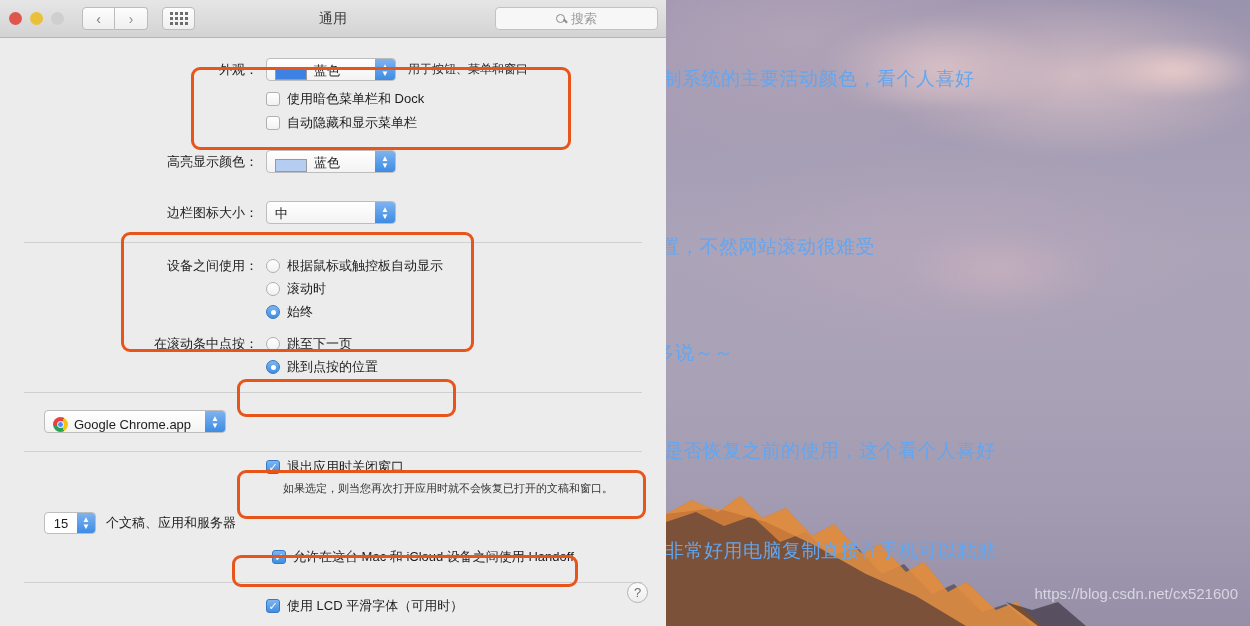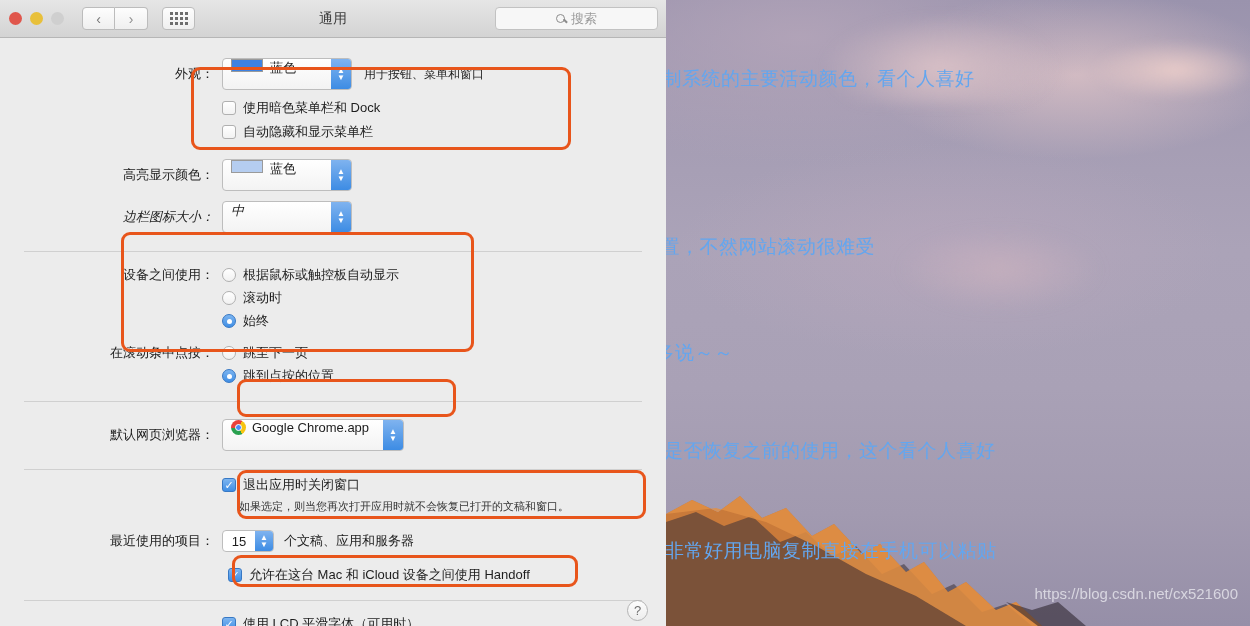--- a/index.html
+++ b/index.html
@@ -95,31 +95,31 @@
     position: relative;
   }
   #search-field .mag::after {
     content:''; position: absolute; width: 5px; height: 1.6px; background: #8c8c8c;
     transform: rotate(45deg); right: -4px; bottom: 0px;
   }
   #search-field .ph { font-size: 13px; color: #9a9a9a; }
 
   #pane { position: relative; padding: 0; }
 
-  .row { display: flex; align-items: center; }
+  .row { display: flex; align-items: center; padding-left: 44px; }
   .lbl {
     text-align: right; font-size: 13px; color: #1d1d1d;
     width: 222px; flex: 0 0 222px; padding-right: 8px;
   }
   .ctrl { display: flex; align-items: center; }
 
   
   .popup {
-    position: relative; height: 32px; background: linear-gradient(180deg,#ffffff,#f3f3f3);
-    border: 1px solid #bdbdbd; border-radius: 4px; display: flex; align-items: flex-start;
+    position: relative; height: 23px; background: linear-gradient(180deg,#ffffff,#f3f3f3);
+    border: 1px solid #bdbdbd; border-radius: 4px; display: flex; align-items: flex-end;
     padding-left: 8px; font-size: 13px; color: #1c1c1c;
   }
   .popup .arrows {
     position: absolute; right: 0; top: 0; bottom: 0; width: 20px;
     background: linear-gradient(180deg,#7fb3ef,#3d8ce4); border-radius: 0 3px 3px 0;
     display: flex; flex-direction: column; align-items: center; justify-content: center;
     color: #fff; font-size: 8px; line-height: 7px;
   }
   .swatch { width: 32px; height: 13px; border: 1px solid #9a9a9a; margin-right: 7px; }
 
@@ -284,21 +284,21 @@
         <div class="popup" style="width:130px;">
           <span class="swatch" style="background:#b5cdf0;"></span>
           <span>蓝色</span>
           <span class="arrows">
             <span>▲</span>
               <span>▼</span>
           </span>
         </div>
       </div>
 
-      <div class="row" style="margin-top:10px;font-style:italic;">
+      <div class="row" style="margin-top:28px;">
         <div class="lbl">边栏图标大小：</div>
         <div class="popup" style="width:130px;">
           <span>中</span>
           <span class="arrows">
             <span>▲</span>
               <span>▼</span>
           </span>
         </div>
       </div>
 
@@ -337,21 +337,20 @@
         <div class="lbl"></div>
         <label class="opt">
           <span class="radio on"></span>
           <span>跳到点按的位置</span>
         </label>
       </div>
 
       <div class="sep" style="margin-top:16px;"></div>
 
       <div class="row" style="margin-top:17px;">
-        <div class="lbl">默认网页浏览器：</div>
         <div class="popup" style="width:182px;">
           <span class="chrome-ico"></span>
           <span>Google Chrome.app</span>
           <span class="arrows">
             <span>▲</span>
               <span>▼</span>
           </span>
         </div>
       </div>
 
@@ -365,21 +364,20 @@
           <span>退出应用时关闭窗口</span>
         </label>
       </div>
 
       <div class="row" style="margin-top:5px;">
         <div class="lbl"></div>
         <span class="hint" style="margin-left:17px;">如果选定，则当您再次打开应用时就不会恢复已打开的文稿和窗口。</span>
       </div>
 
       <div class="row" style="margin-top:16px;">
-        <div class="lbl">最近使用的项目：</div>
         <div class="stepper">
           <span class="val">15</span>
           <span class="arr">
             <span>▲</span>
               <span>▼</span>
           </span>
         </div>
         <span style="font-size:13px;color:#1d1d1d;margin-left:10px;">个文稿、应用和服务器</span>
       </div>
 

